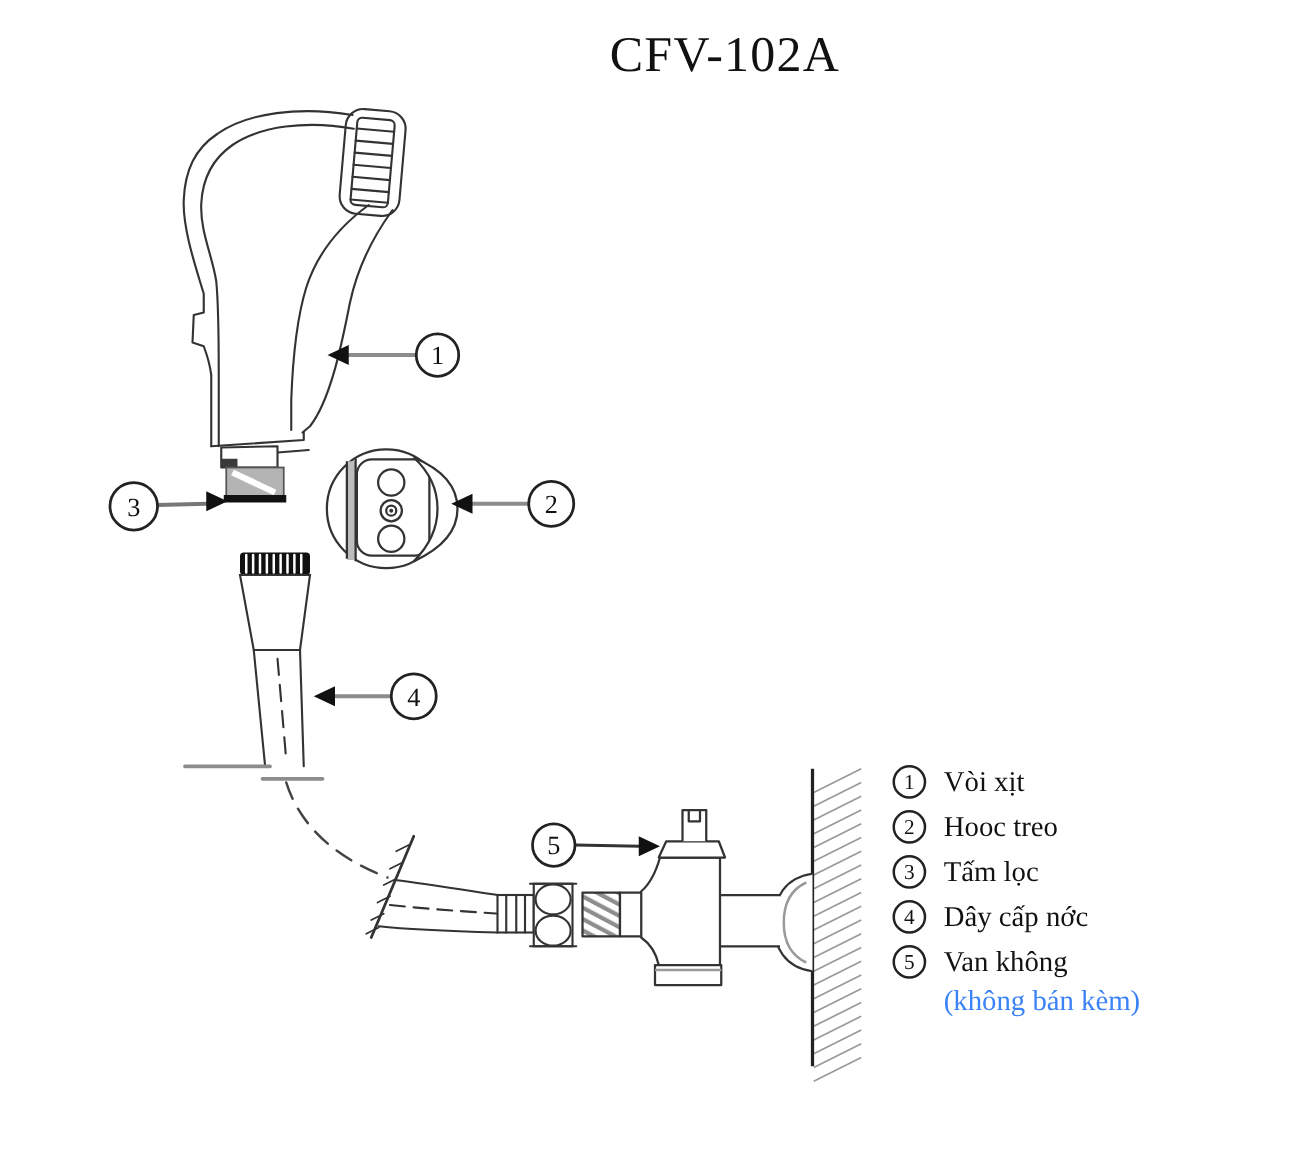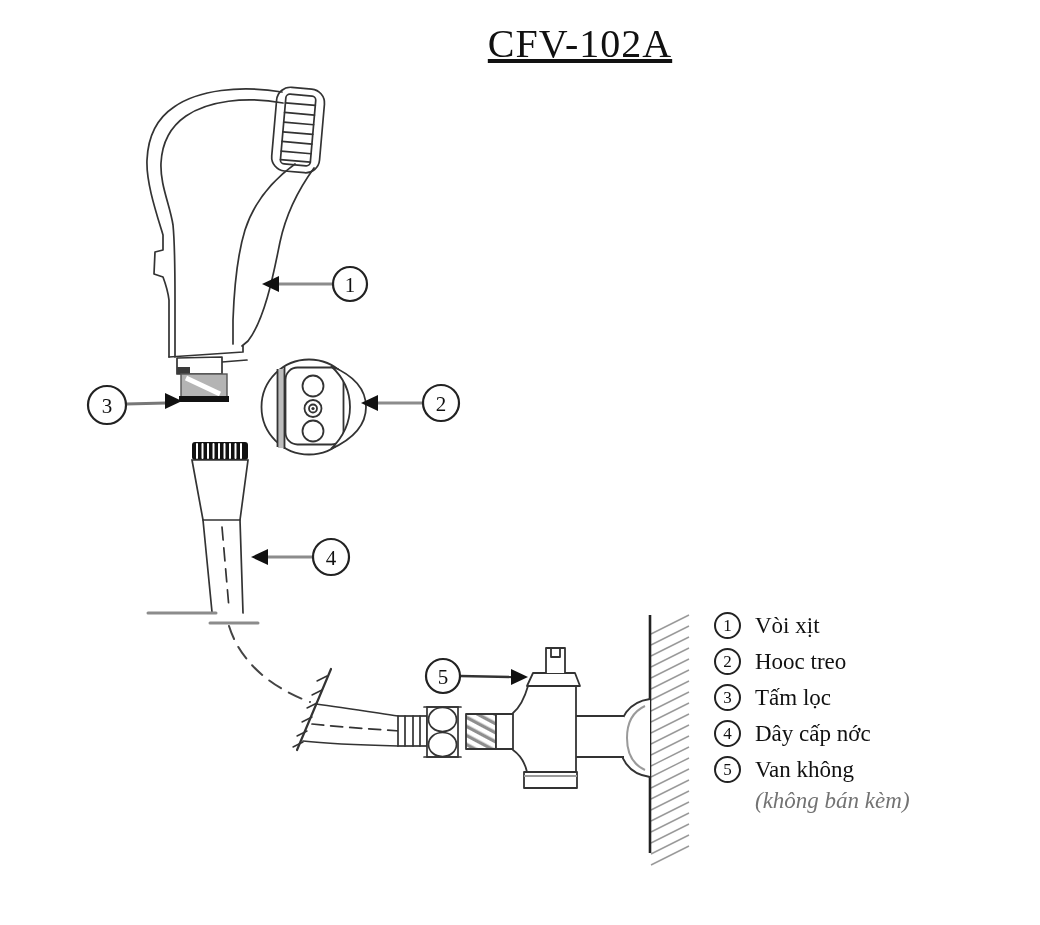--- a/index.html
+++ b/index.html
@@ -1,27 +1,27 @@
 <!DOCTYPE html>
 <html><head>
 <meta charset="utf-8">
 <style>
   html,body{margin:0;padding:0;background:#fff;}
   .stage{position:relative;width:1040px;height:925px;background:#ffffff;overflow:hidden;
          font-family:"Liberation Serif", serif;}
   .title{position:absolute;left:418px;top:20px;width:324px;text-align:center;
-         font-size:40px;color:#111;letter-spacing:1px;white-space:nowrap;text-decoration:underline;}
+         font-size:40px;color:#111;letter-spacing:1px;white-space:nowrap;}
   svg{position:absolute;left:0;top:0;}
   .legend{position:absolute;left:714px;top:612px;width:320px;}
   .legend-row{display:flex;align-items:center;margin-bottom:9px;}
   .legend-num{flex:0 0 auto;width:27px;height:27px;border:2px solid #222;border-radius:50%;
               display:flex;align-items:center;justify-content:center;
               font-size:17px;color:#111;box-sizing:border-box;background:#fff;}
   .legend-label{margin-left:14px;font-size:23px;color:#111;white-space:nowrap;}
-  .legend-note{margin-left:41px;margin-top:-4px;font-size:23px;color:#737373;white-space:nowrap;font-style:italic;}
+  .legend-note{margin-left:41px;margin-top:-4px;font-size:23px;color:#3b82f6;white-space:nowrap;}
   text.co-num{font-family:"Liberation Serif", serif;font-size:21px;fill:#111;
               text-anchor:middle;}
 </style>
 </head>
 <body>
 
 <div class="stage">
 
   <div class="title">CFV-102A</div>
 

